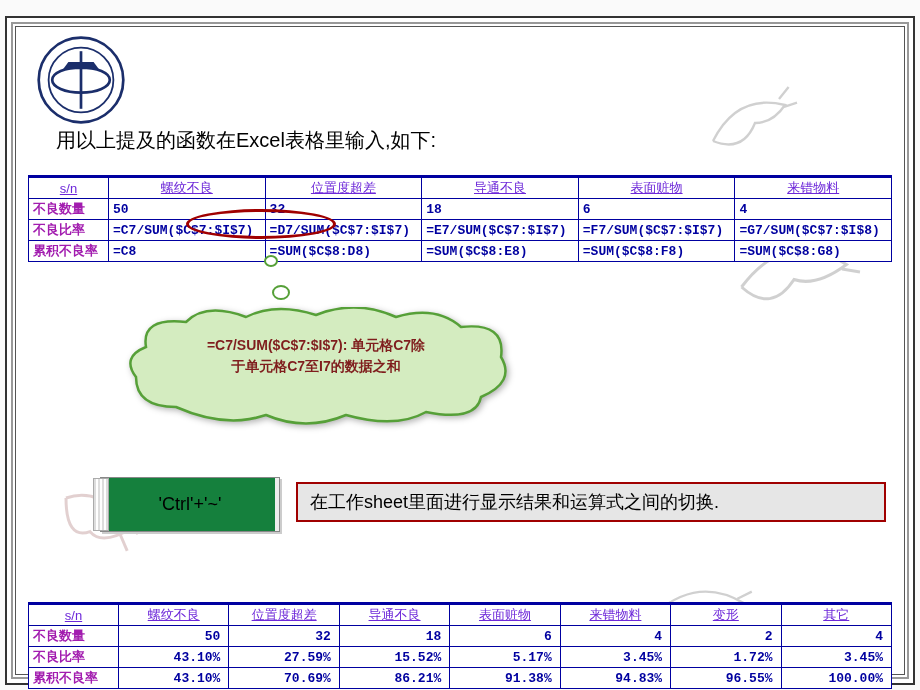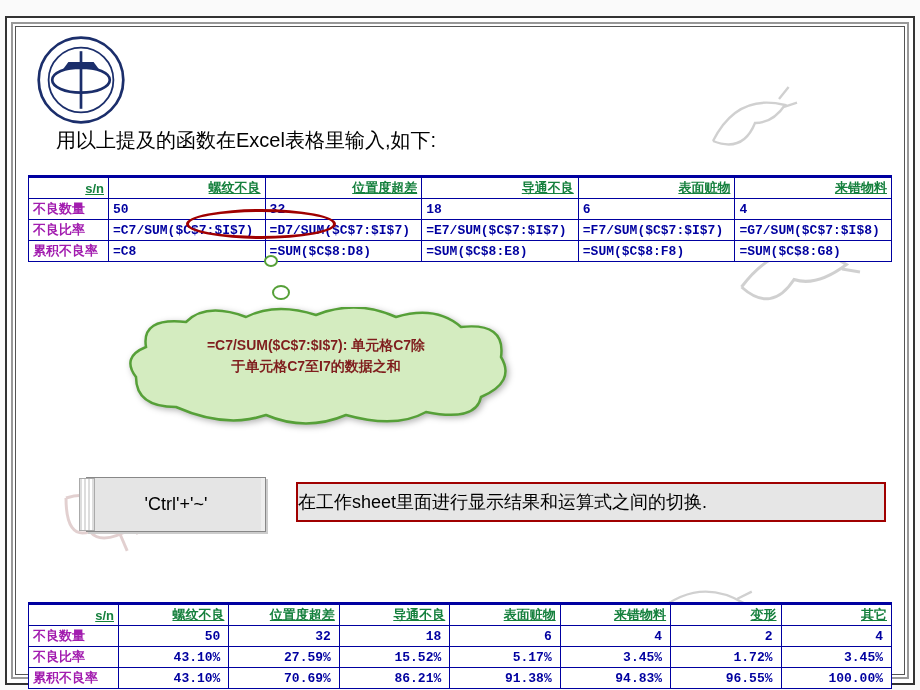--- a/index.html
+++ b/index.html
@@ -61,23 +61,23 @@
     th, td {
       border: 1px solid #0000a0;
       font-size: 13px;
       padding: 1px 4px;
       overflow: hidden;
       white-space: nowrap;
       height: 17px;
       background: #fff;
     }
     th {
-      color: #15803d;
-      font-weight: bold;
-      text-align: right;
+      color: #6d28d9;
+      font-weight: normal;
+      text-align: center;
       text-decoration: underline;
     }
     .row-label {
       color: #a21caf;
       font-weight: bold;
       text-align: left;
     }
     td {
       color: #0000a0;
       font-family: "Courier New", monospace;
@@ -119,24 +119,24 @@
       position: absolute;
       top: 28px; left: 30px; right: 30px;
       text-align: center;
       font-size: 14px;
       font-weight: bold;
       color: #7f1d1d;
       line-height: 1.5;
     }
     .ctrl-box {
       position: absolute;
-      top: 450px; left: 70px;
+      top: 450px; left: 84px;
       width: 180px; height: 55px;
       border: 1px solid #888;
-      background: #e5e5e5;
+      background: #15803d;
       box-shadow: 2px 2px 0 #ccc, -4px 0 0 #eee inset;
       display: flex;
       align-items: center;
       justify-content: center;
       font-size: 18px;
     }
     .ctrl-box::before {
       content:"";
       position:absolute;
       left:-8px; top:0; bottom:0; width:14px;
@@ -144,20 +144,21 @@
       border:1px solid #aaa;
     }
     .explain-box {
       position: absolute;
       top: 455px; left: 280px;
       width: 590px; height: 40px;
       border: 2px solid #a00000;
       background: #e6e6e6;
       display: flex;
       align-items: center;
+      padding-left: 12px;
       font-size: 18px;
     }
     .result-title {
       position: absolute;
       top: 530px; left: 46px;
       font-size: 20px;
     }
   </style>
 </head>
 <body>

